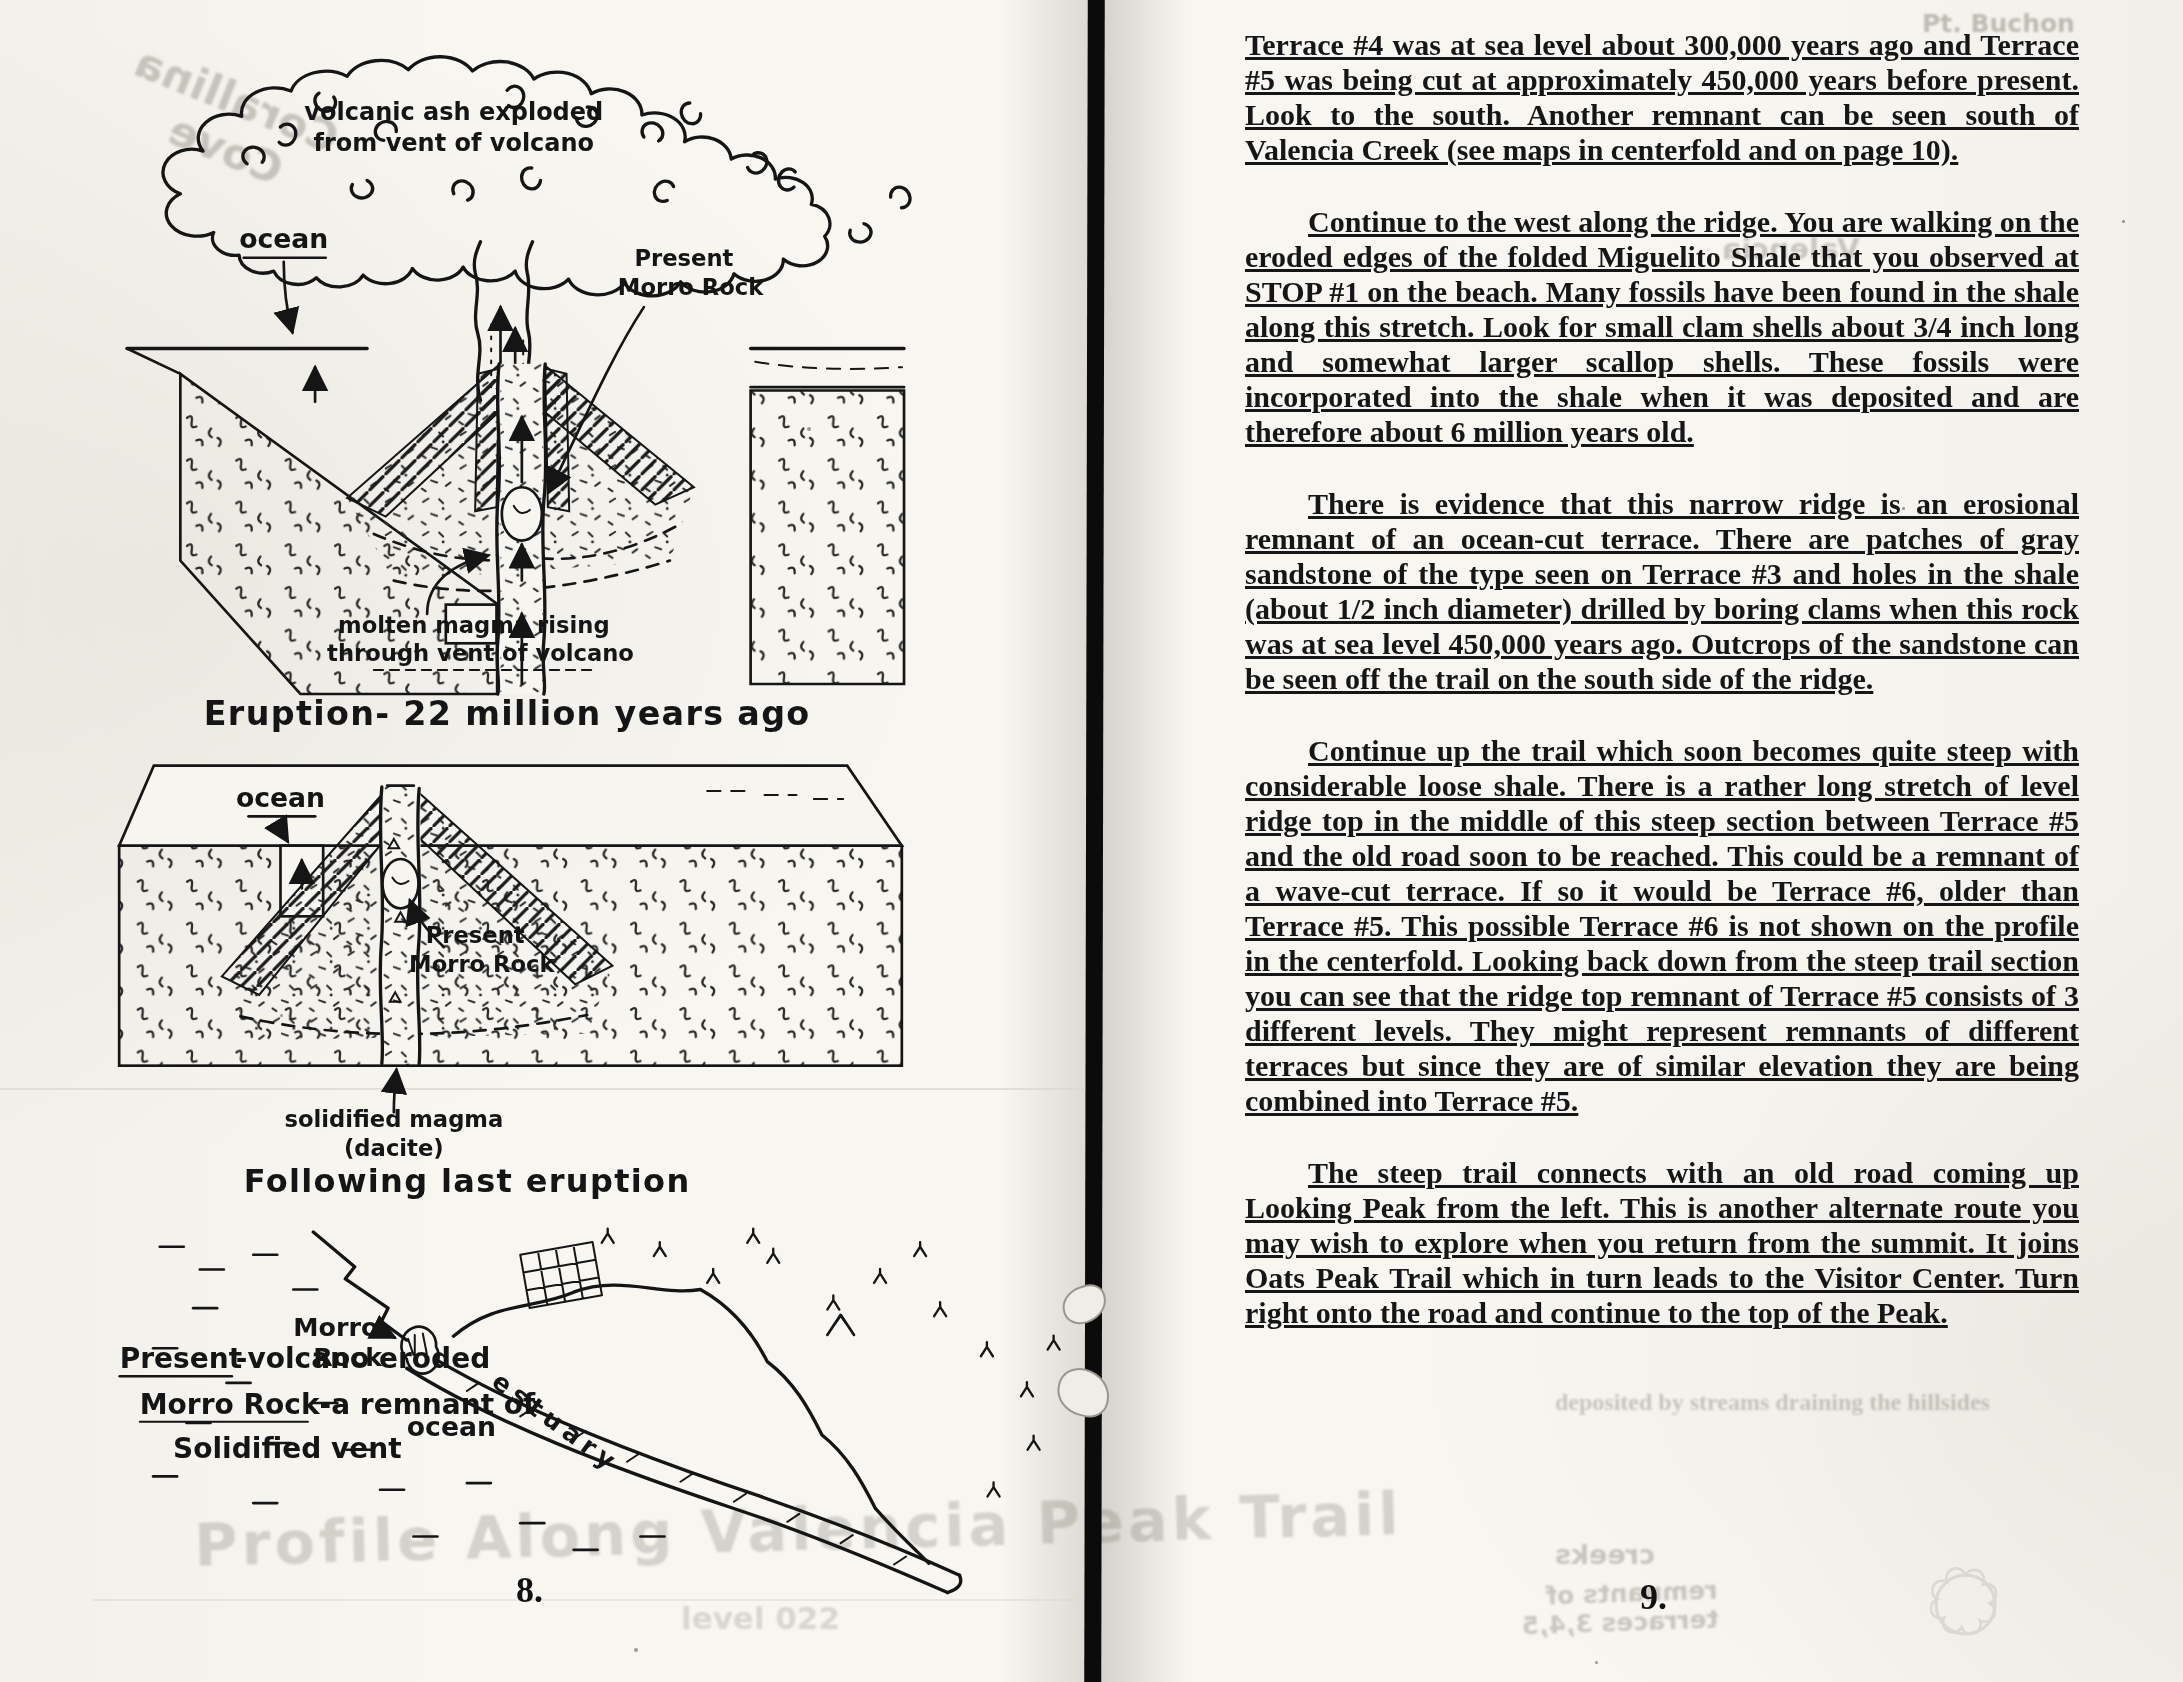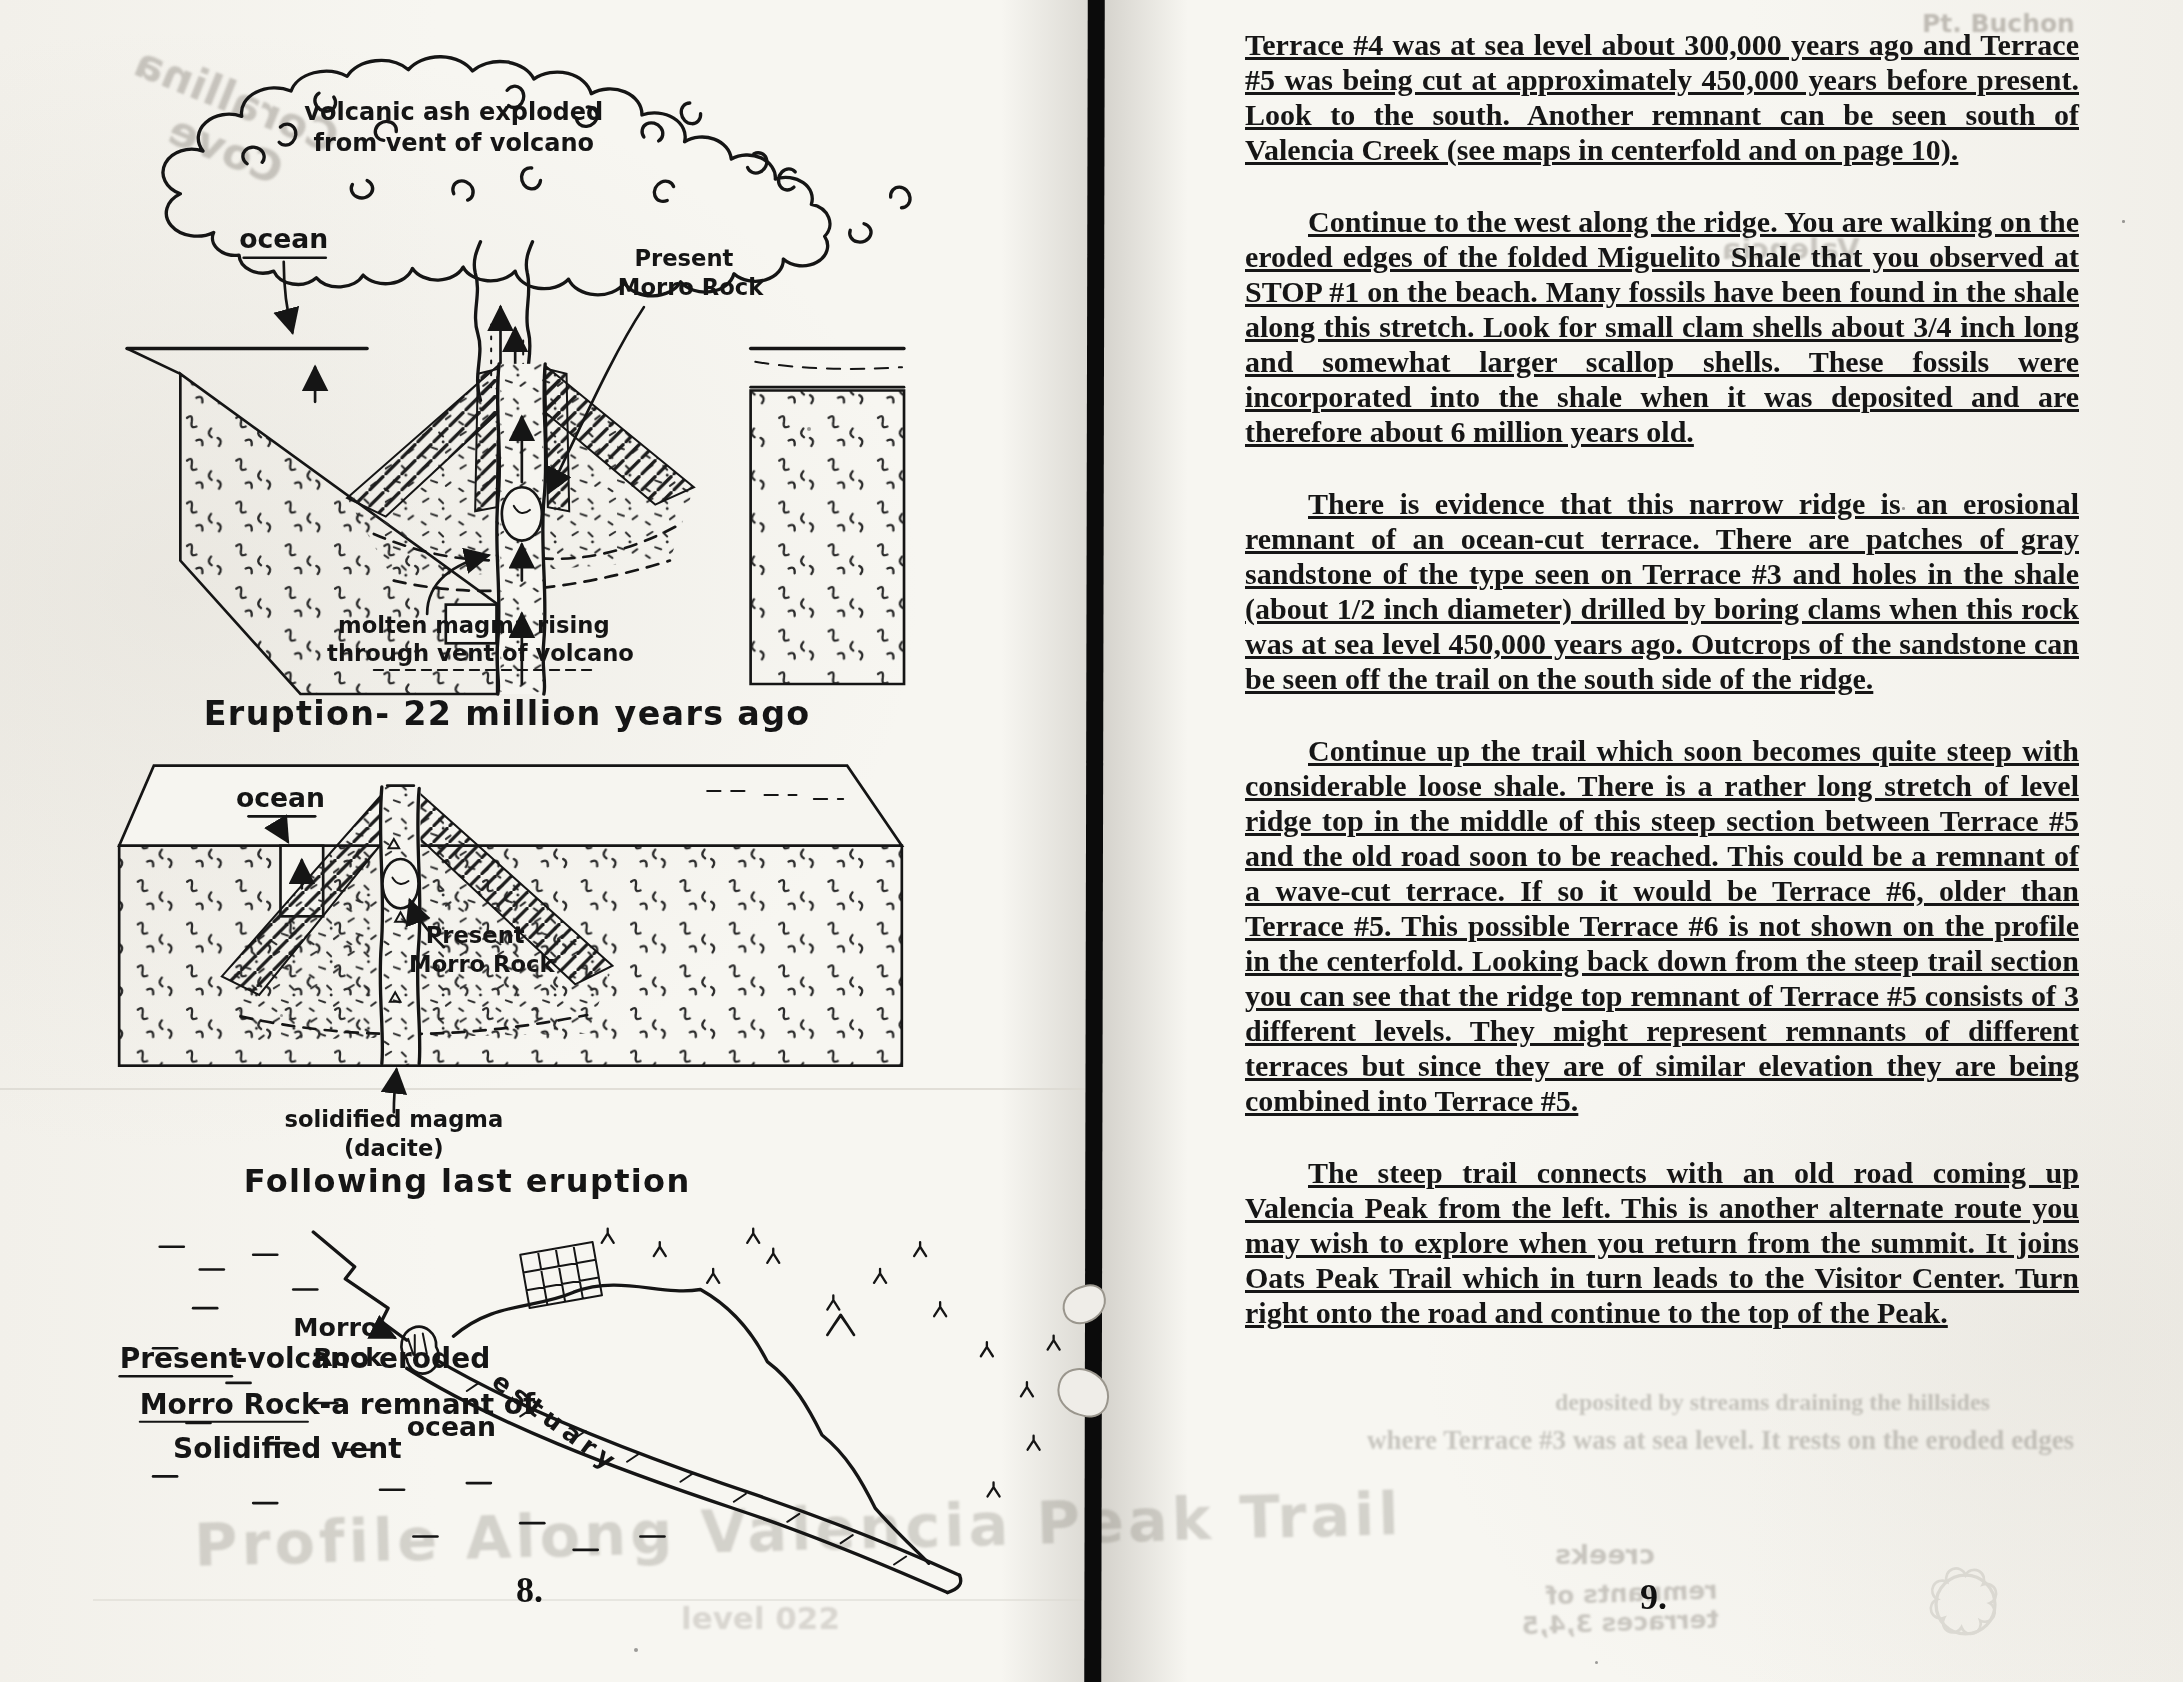--- a/index.html
+++ b/index.html
@@ -290,37 +290,36 @@
 
   <div class="pagenum left">8.</div>
 
   <div class="gutter"></div>
   <div class="staple s1"></div>
   <div class="staple s2"></div>
 
   <div class="ghost" style="left:1922px;top:9.3px;font-size:25px;color:rgba(112,106,96,.40);">Pt. Buchon</div>
   <div class="ghost mirror" style="left:1722px;top:232px;font-size:29px;">Valencia</div>
   <div class="ghost serif" style="left:1555px;top:1389px;font-size:24px;color:rgba(100,95,88,.32);filter:blur(0.8px);">deposited by streams draining the hillsides</div>
-  <div class="ghost serif" style="left:1367px;top:1425px;font-size:27px;color:rgba(100,95,88,.32);filter:blur(0.8px);">where Terrace #3 was at sea level. It rests on the eroded edges</div>
   <div class="ghost mirror" style="left:1555px;top:1539px;font-size:27px;">creeks</div>
   <div class="ghost mirror" style="left:1521px;top:1579px;font-size:25px;transform:scaleX(-1) rotate(2deg);">
     <div>remnants of</div>
     <div>terraces 3,4,5</div>
   </div>
   <svg style="left:1922px;top:1561px;opacity:.16;" width="87" height="87" viewBox="0 0 130 130">
     <circle cx="65" cy="65" r="44" fill="none" stroke="#6f6a60" stroke-width="5"></circle>
     <path d="M65,21 a14,14 0 1 1 26,14 a14,14 0 1 1 10,28 a14,14 0 1 1 -14,26 a14,14 0 1 1 -28,10 a14,14 0 1 1 -26,-14 a14,14 0 1 1 -10,-28 a14,14 0 1 1 14,-26 a14,14 0 1 1 28,-10 z" fill="none" stroke="#6f6a60" stroke-width="4"></path>
   </svg>
 
   <div class="rp-text">
     <p>Terrace #4 was at sea level about 300,000 years ago and Terrace #5 was being cut at approximately 450,000 years before present. Look to the south. Another remnant can be seen south of Valencia Creek (see maps in centerfold and on page 10).</p>
     <p class="indent">Continue to the west along the ridge. You are walking on the eroded edges of the folded Miguelito Shale that you observed at STOP #1 on the beach. Many fossils have been found in the shale along this stretch. Look for small clam shells about 3/4 inch long and somewhat larger scallop shells. These fossils were incorporated into the shale when it was deposited and are therefore about 6 million years old.</p>
     <p class="indent">There is evidence that this narrow ridge is an erosional remnant of an ocean-cut terrace. There are patches of gray sandstone of the type seen on Terrace #3 and holes in the shale (about 1/2 inch diameter) drilled by boring clams when this rock was at sea level 450,000 years ago. Outcrops of the sandstone can be seen off the trail on the south side of the ridge.</p>
     <p class="indent">Continue up the trail which soon becomes quite steep with considerable loose shale. There is a rather long stretch of level ridge top in the middle of this steep section between Terrace #5 and the old road soon to be reached. This could be a remnant of a wave-cut terrace. If so it would be Terrace #6, older than Terrace #5. This possible Terrace #6 is not shown on the profile in the centerfold. Looking back down from the steep trail section you can see that the ridge top remnant of Terrace #5 consists of 3 different levels. They might represent remnants of different terraces but since they are of similar elevation they are being combined into Terrace #5.</p>
-    <p class="indent">The steep trail connects with an old road coming up Valencia Peak from the left. This is another alternate route you may wish to explore when you return from the summit. It joins Oats Peak Trail which in turn leads to the Visitor Center. Turn right onto the road and continue to the top of the Peak.</p>
+    <p class="indent">The steep trail connects with an old road coming up Looking Peak from the left. This is another alternate route you may wish to explore when you return from the summit. It joins Oats Peak Trail which in turn leads to the Visitor Center. Turn right onto the road and continue to the top of the Peak.</p>
   </div>
 
   <div class="pagenum right">9.</div>
 
   <div class="speck" style="left:807px;top:427px;width:4px;height:4px;"></div>
   <div class="speck" style="left:280px;top:1014px;width:3.3px;height:3.3px;"></div>
   <div class="speck" style="left:1902px;top:507px;width:2.7px;height:2.7px;"></div>
   <div class="speck" style="left:1355px;top:1001px;width:3.3px;height:3.3px;"></div>
   <div class="speck" style="left:634px;top:1648px;width:4px;height:4px;"></div>
   <div class="speck" style="left:2122px;top:220px;width:2.7px;height:2.7px;"></div>

